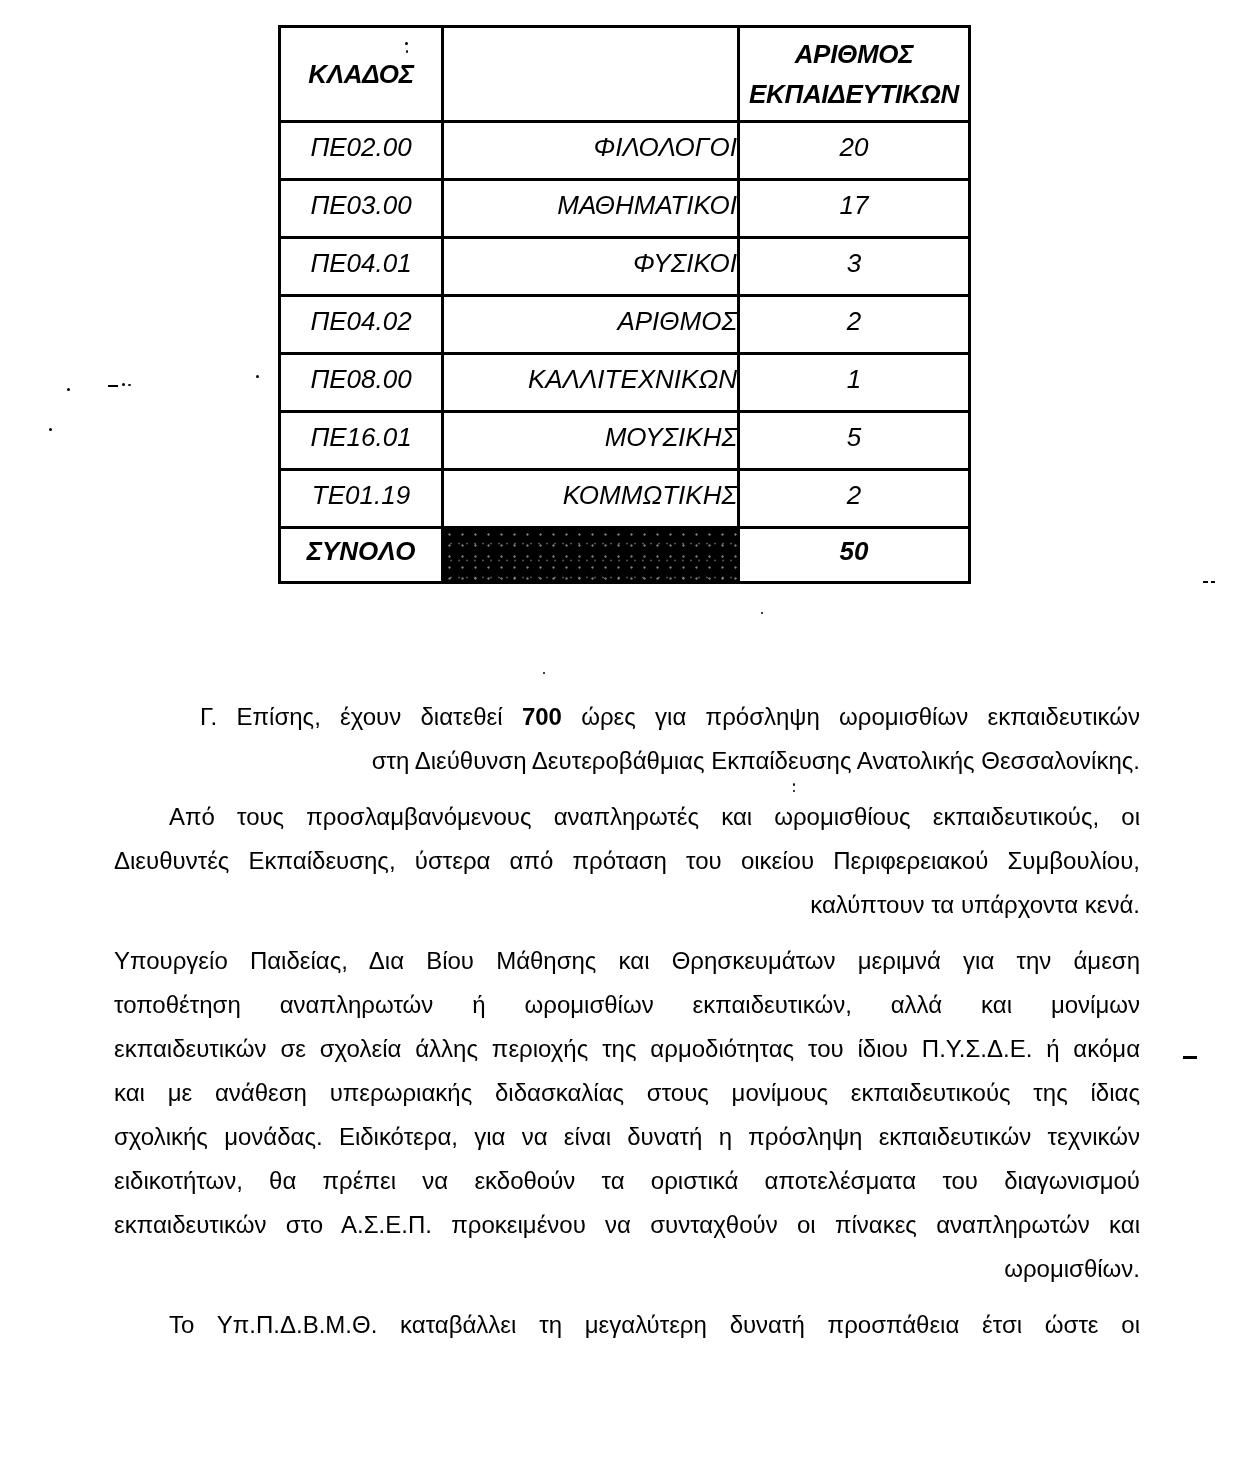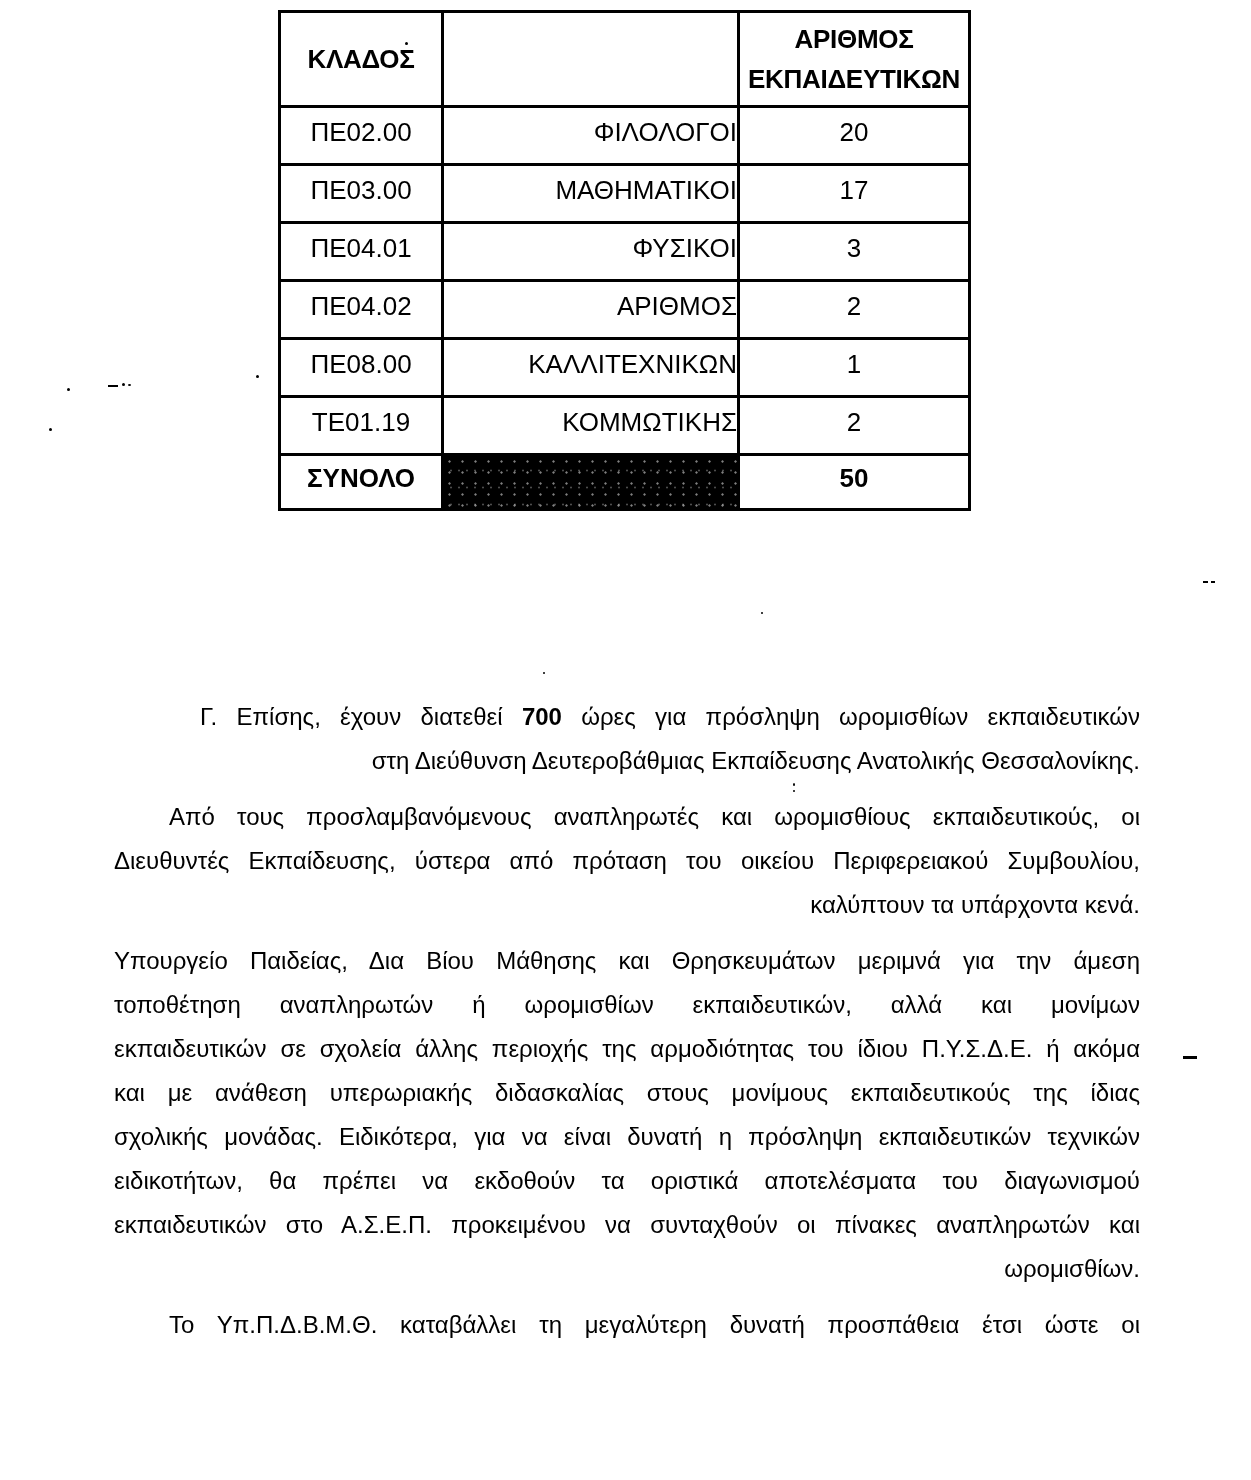--- a/index.html
+++ b/index.html
@@ -6,24 +6,25 @@
   .page{
     position:relative;
     width:1251px;height:1480px;
     background:#ffffff;
     font-family:"Liberation Sans", sans-serif;
     color:#000;
     overflow:hidden;
   }
   
   table.doc-table{
-    position:absolute;left:278px;top:10px;
+    position:absolute;left:278px;top:25px;
     width:690px;
     border-collapse:collapse;
     table-layout:fixed;
+    font-style:italic;
   }
   table.doc-table, table.doc-table th, table.doc-table td{
     border:3px solid #000;
   }
   table.doc-table th, table.doc-table td{
     padding:0;
     font-size:26px;
     overflow:hidden;
   }
   tr.hdr-row{height:95px;}
@@ -106,20 +107,25 @@
           <td class="c1">ΠΕ04.02</td>
           <td class="c2">ΑΡΙΘΜΟΣ</td>
           <td class="c3">2</td>
         </tr>
         <tr class="data-row">
           <td class="c1">ΠΕ08.00</td>
           <td class="c2">ΚΑΛΛΙΤΕΧΝΙΚΩΝ</td>
           <td class="c3">1</td>
         </tr>
         <tr class="data-row">
+          <td class="c1">ΠΕ16.01</td>
+          <td class="c2">ΜΟΥΣΙΚΗΣ</td>
+          <td class="c3">5</td>
+        </tr>
+        <tr class="data-row">
           <td class="c1">ΤΕ01.19</td>
           <td class="c2">ΚΟΜΜΩΤΙΚΗΣ</td>
           <td class="c3">2</td>
         </tr>
         <tr class="total-row">
           <td class="c1">ΣΥΝΟΛΟ</td>
           <td class="c2 redacted">
             <div class="redact-ink"></div>
           </td>
           <td class="c3">50</td>

